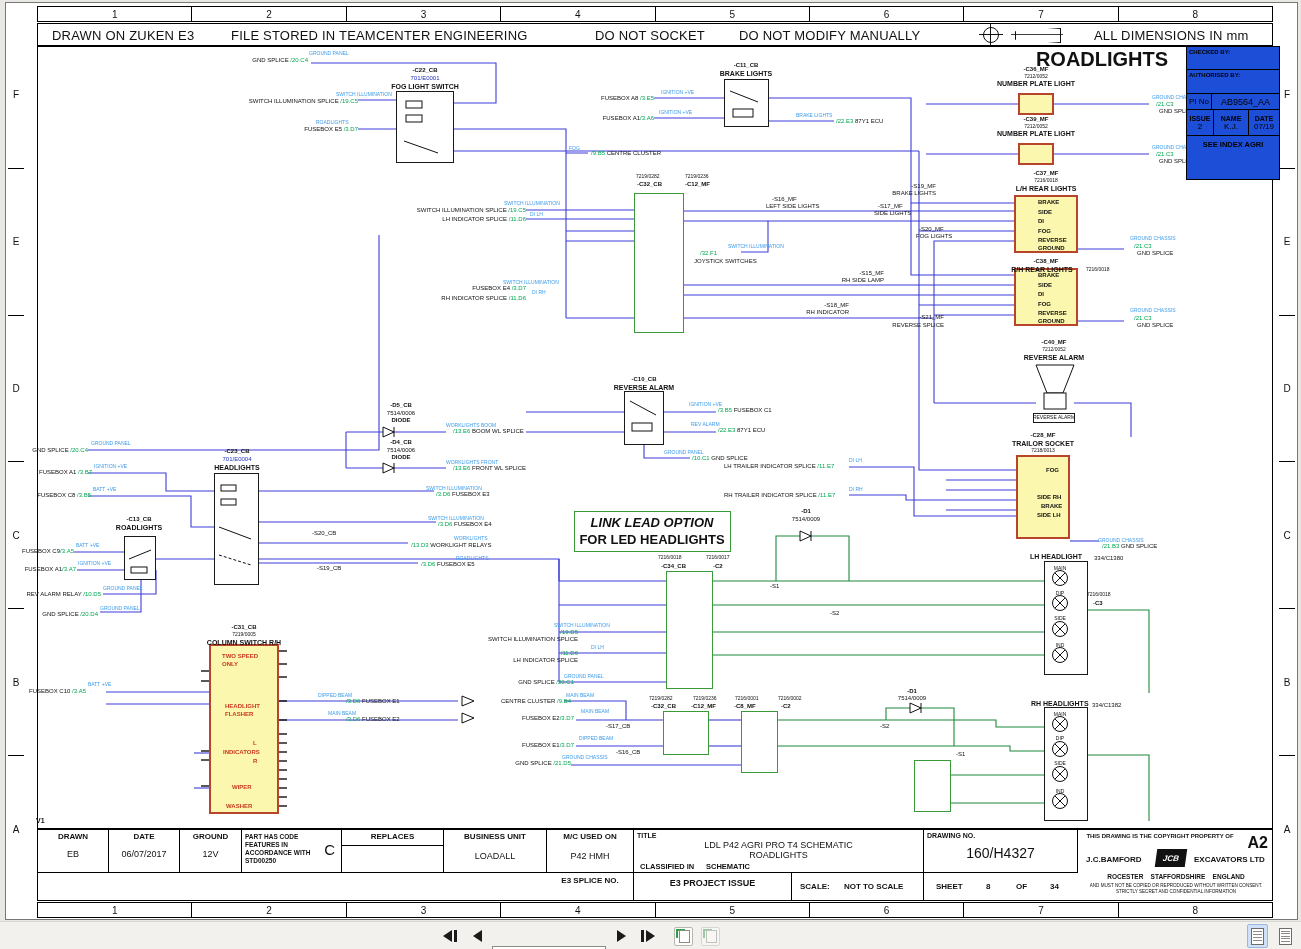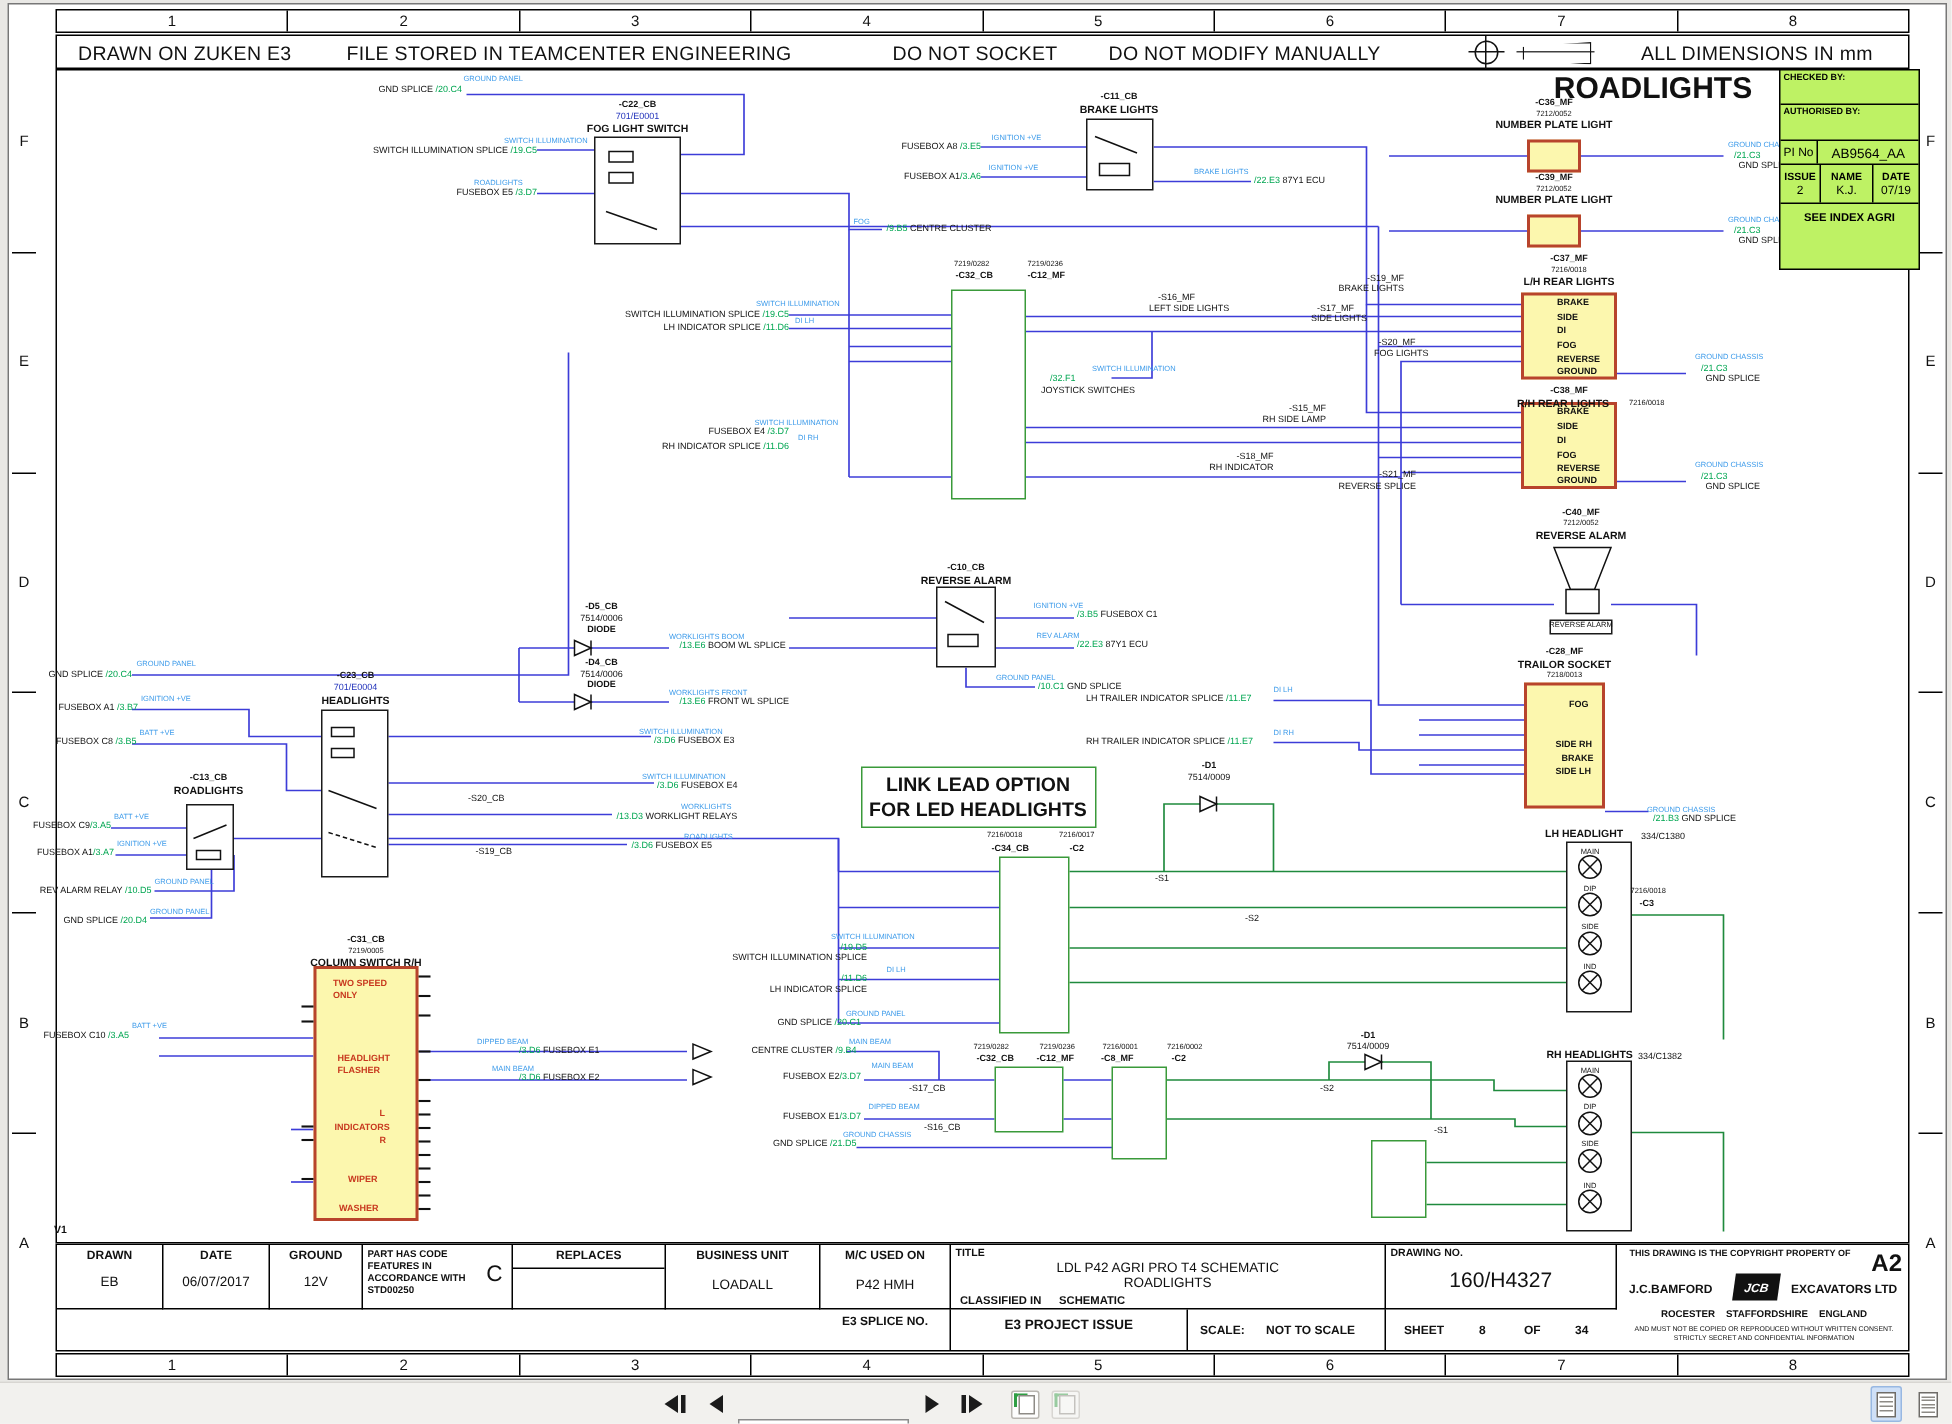--- a/index.html
+++ b/index.html
@@ -16,21 +16,21 @@
   .mainframe{position:absolute;left:31px;top:43px;width:1236px;height:783px;border:1px solid #000;box-sizing:border-box;}
   .lbl{position:absolute;line-height:1.08;white-space:nowrap;color:#111;}
   .box{position:absolute;box-sizing:border-box;}
   .box.plain{border:1px solid #1a1a1a;background:#fff;}
   .box.plainthin{border:1px solid #1a1a1a;background:#fff;}
   .box.yellow{border:2px solid #b8442c;background:#fcf7ae;}
   .box.green{border:1px solid #3a9a3a;background:transparent;}
   .box.note{border:1.5px solid #3a9a3a;background:#fff;}
   svg{position:absolute;left:0;top:0;pointer-events:none;}
   
-  .ipanel{position:absolute;left:1180px;top:43px;width:94px;height:134px;border:1px solid #000;box-sizing:border-box;background:#bef264;font-size:6px;}
+  .ipanel{position:absolute;left:1180px;top:43px;width:94px;height:134px;border:1px solid #000;box-sizing:border-box;background:#1d4ed8;font-size:6px;}
   .iprow{position:relative;border-bottom:1px solid #000;box-sizing:border-box;}
   
   .tb{position:absolute;left:31px;top:826px;width:1236px;height:72px;border:1px solid #000;box-sizing:border-box;background:#fff;}
   .tbc{position:absolute;box-sizing:border-box;color:#111;}
   .br{border-right:1px solid #000;} .bb{border-bottom:1px solid #000;}
   .tblab{font-size:8px;font-weight:bold;text-align:center;padding-top:2px;}
   .tbval{font-size:9px;text-align:center;}
   
   .viewerbar{position:absolute;left:0;top:921px;width:1301px;height:28px;background:#f2f1ee;border-top:1px solid #d8d6d2;}
   .navgroup{position:absolute;left:438px;top:3px;display:flex;align-items:center;gap:3px;height:22px;}
@@ -378,21 +378,21 @@
       <div class="lbl" style="font-size: 6px; font-weight: bold; top: 746px; left: 217px;"><span style="color: rgb(200, 57, 31);">INDICATORS</span></div>
       <div class="lbl" style="font-size: 6px; font-weight: bold; top: 755px; left: 247px;"><span style="color: rgb(200, 57, 31);">R</span></div>
       <div class="lbl" style="font-size: 6px; font-weight: bold; top: 781px; left: 226px;"><span style="color: rgb(200, 57, 31);">WIPER</span></div>
       <div class="lbl" style="font-size: 6px; font-weight: bold; top: 800px; left: 220px;"><span style="color: rgb(200, 57, 31);">WASHER</span></div>
       <div class="lbl" style="font-size: 5px; top: 679px; left: 82px;"><span style="color: rgb(61, 155, 234);">BATT +VE</span></div>
       <div class="lbl" style="font-size: 6px; top: 685px; left: -180px; width: 260px; text-align: right;"><span style="color: rgb(17, 17, 17);">FUSEBOX C10 </span><span style="color: rgb(0, 166, 81);">/3.A5</span></div>
       <div class="lbl" style="font-size: 5px; top: 690px; left: 312px;"><span style="color: rgb(61, 155, 234);">DIPPED BEAM</span></div>
       <div class="lbl" style="font-size: 6px; top: 695px; left: 340px;"><span style="color: rgb(0, 166, 81);">/3.D6</span><span style="color: rgb(17, 17, 17);"> FUSEBOX E1</span></div>
       <div class="lbl" style="font-size: 5px; top: 708px; left: 322px;"><span style="color: rgb(61, 155, 234);">MAIN BEAM</span></div>
       <div class="lbl" style="font-size: 6px; top: 713px; left: 340px;"><span style="color: rgb(0, 166, 81);">/3.D6</span><span style="color: rgb(17, 17, 17);"> FUSEBOX E2</span></div>
-      <div class="lbl" style="font-size: 13px; font-weight: bold; top: 513px; left: 516px; width: 260px; text-align: center;"><span style="color: rgb(17, 17, 17);">LINK LEAD OPTION</span></div>
+      <div class="lbl" style="font-size: 13px; font-weight: bold; top: 513px; left: 516px; width: 260px; text-align: center; font-style: italic;"><span style="color: rgb(17, 17, 17);">LINK LEAD OPTION</span></div>
       <div class="lbl" style="font-size: 13px; font-weight: bold; top: 530px; left: 516px; width: 260px; text-align: center;"><span style="color: rgb(17, 17, 17);">FOR LED HEADLIGHTS</span></div>
       <div class="lbl" style="font-size: 6px; font-weight: bold; top: 505px; left: 670px; width: 260px; text-align: center;"><span style="color: rgb(17, 17, 17);">-D1</span></div>
       <div class="lbl" style="font-size: 6px; top: 513px; left: 670px; width: 260px; text-align: center;"><span style="color: rgb(17, 17, 17);">7514/0009</span></div>
       <div class="lbl" style="font-size: 6px; top: 580px; left: 764px;"><span style="color: rgb(17, 17, 17);">-S1</span></div>
       <div class="lbl" style="font-size: 6px; top: 607px; left: 824px;"><span style="color: rgb(17, 17, 17);">-S2</span></div>
       <div class="lbl" style="font-size: 5px; top: 552px; left: 652px;"><span style="color: rgb(17, 17, 17);">7216/0018</span></div>
       <div class="lbl" style="font-size: 5px; top: 552px; left: 700px;"><span style="color: rgb(17, 17, 17);">7216/0017</span></div>
       <div class="lbl" style="font-size: 6px; font-weight: bold; top: 560px; left: 655px;"><span style="color: rgb(17, 17, 17);">-C34_CB</span></div>
       <div class="lbl" style="font-size: 6px; font-weight: bold; top: 560px; left: 707px;"><span style="color: rgb(17, 17, 17);">-C2</span></div>
       <div class="lbl" style="font-size: 5px; top: 620px; left: 548px;"><span style="color: rgb(61, 155, 234);">SWITCH ILLUMINATION</span></div>

